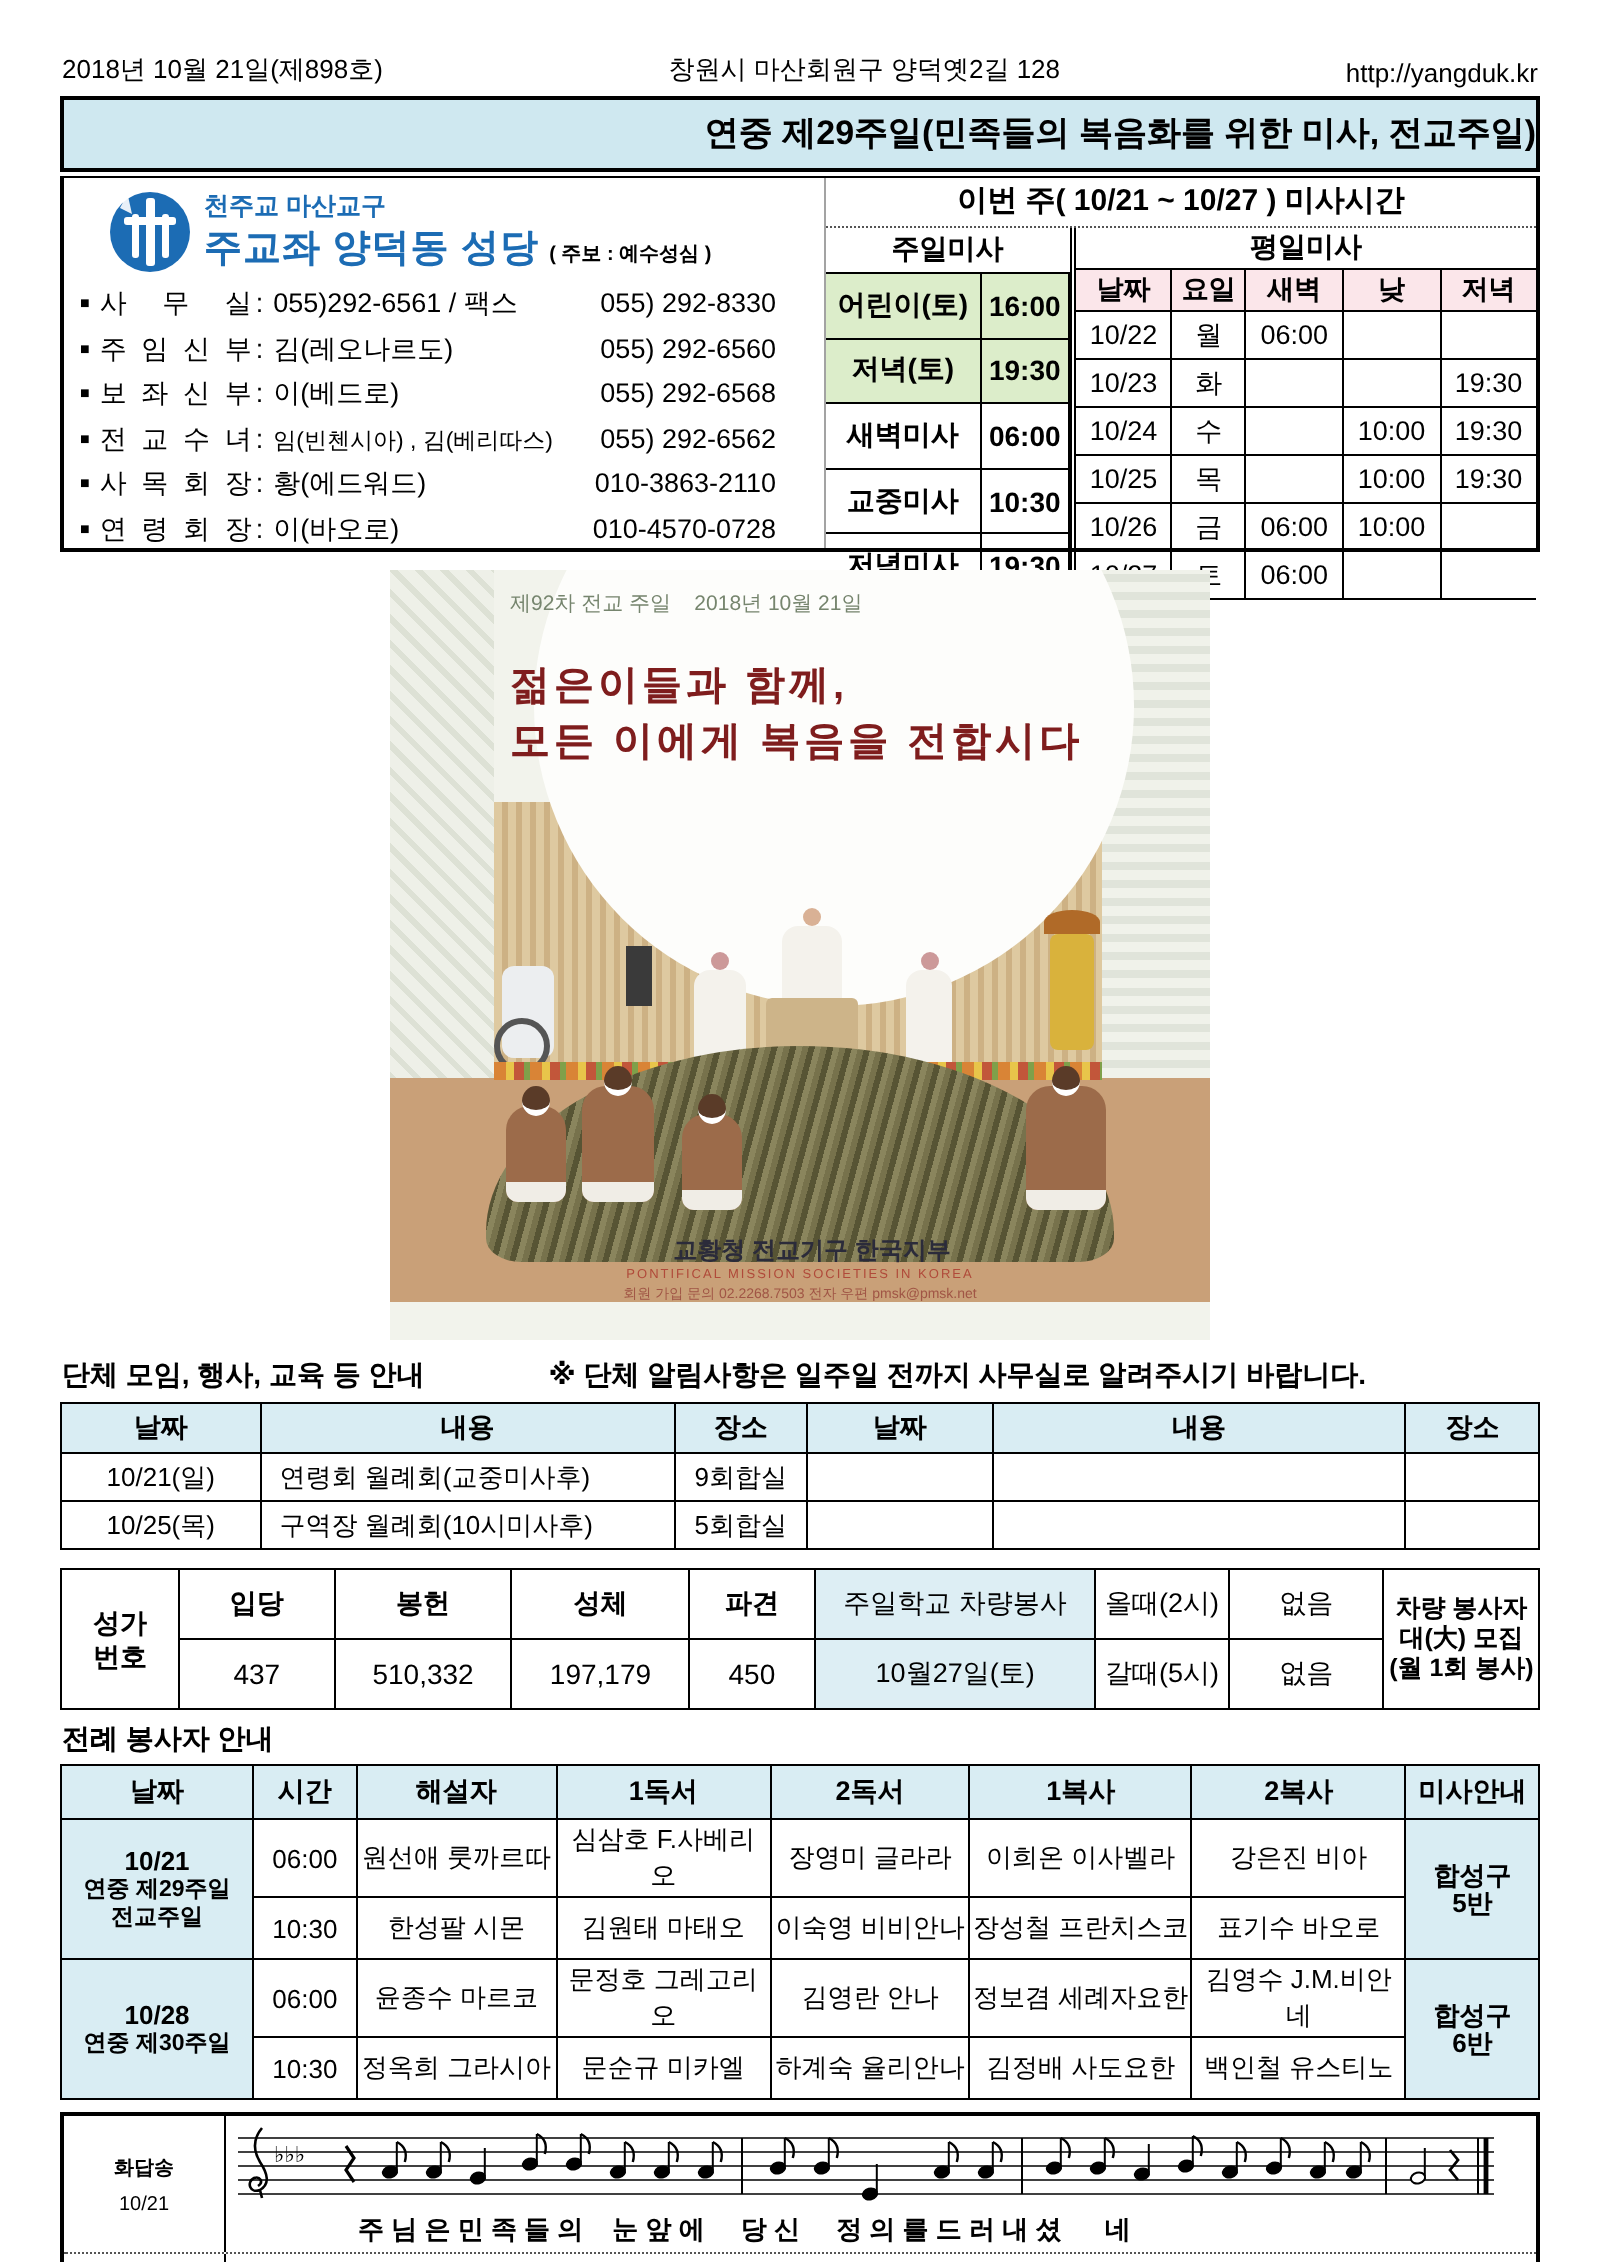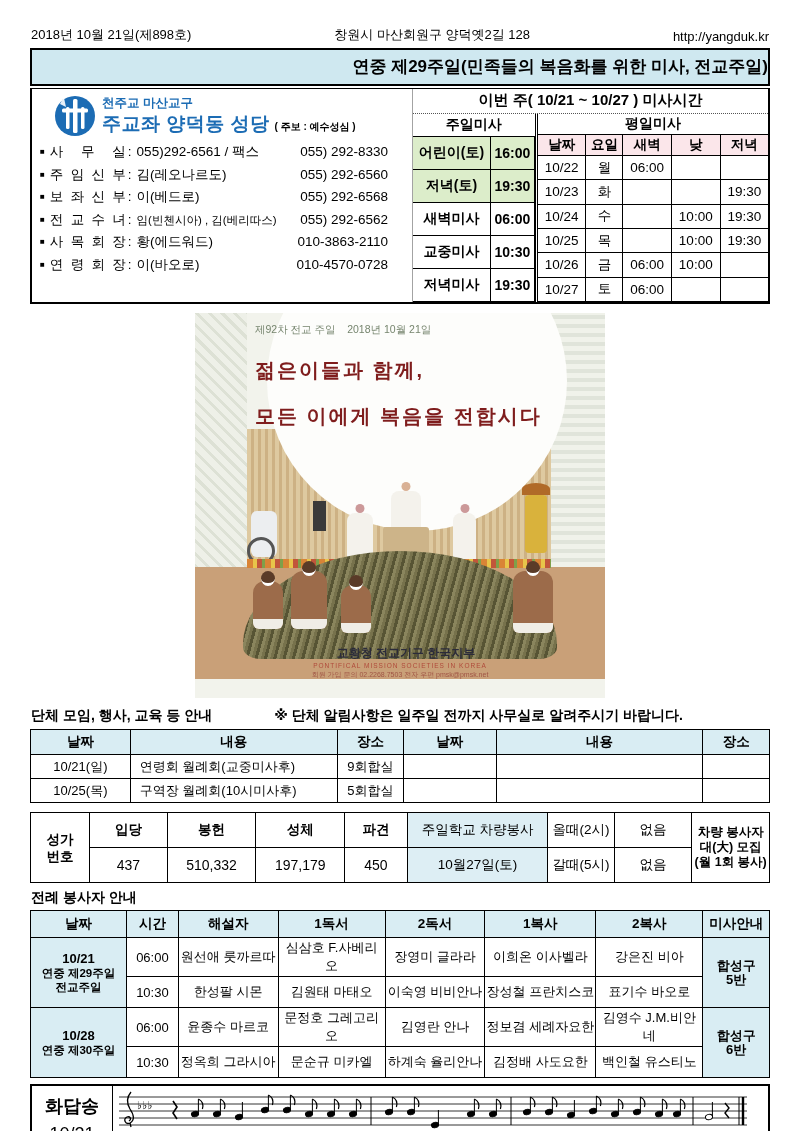--- a/index.html
+++ b/index.html
@@ -11,21 +11,21 @@
   .doc-header{display:flex;justify-content:space-between;align-items:flex-end;
               font-size:13px;padding:0 1px 4px;}
   .doc-header .mid{flex:1;text-align:center;}
 
   
   .title-bar{border:2px solid #000;background:#cfe8f0;text-align:right;
              font-weight:bold;font-size:17px;padding:5px 0 6px;}
 
   
   .info-box{display:flex;border:2px solid #000;border-top:1px solid #000;
-            margin-top:2px;height:216px;box-sizing:border-box;}
+            margin-top:2px;height:188px;box-sizing:border-box;}
   .contact-panel{width:364px;box-sizing:border-box;padding:5px 8px 0 8px;}
   .logo-row{display:flex;align-items:center;gap:6px;margin:1px 0 5px 14px;}
   .logo-txt .l-top{color:#1c6cb4;font-weight:bold;font-size:12.5px;line-height:15px;}
   .l-bottom{display:flex;align-items:baseline;gap:5px;}
   .l-name{color:#1c6cb4;font-weight:bold;font-size:19px;letter-spacing:.5px;}
   .l-patron{font-size:10px;font-weight:bold;}
   .contact-row{display:flex;align-items:baseline;font-size:13.5px;line-height:20.5px;}
   .c-bullet{font-size:8px;margin-right:5px;position:relative;top:-2px;}
   .c-label{width:76px;text-align:justify;text-align-last:justify;}
   .c-colon{margin:0 5px 0 2px;}
@@ -60,21 +60,21 @@
   .p-strip-r{position:absolute;right:0;top:0;bottom:28px;width:54px;
      background:repeating-linear-gradient(0deg,#e0e4da 0 4px,#f0f2ea 4px 9px);}
   .p-fence{position:absolute;left:52px;right:54px;top:116px;height:134px;
      background:repeating-linear-gradient(90deg,#dec9a0 0 4px,#cdb184 4px 7px);}
   .p-circle{position:absolute;left:72px;top:-82px;width:300px;height:300px;
      border-radius:50%;background:#fdfdfb;}
   .p-topline{position:absolute;left:60px;top:10px;font-size:10.5px;color:#76856e;
      white-space:pre;z-index:9;}
   .p-title{position:absolute;left:60px;z-index:9;color:#7f1d1d;font-weight:bold;
      font-size:20px;letter-spacing:2px;}
-  .p-title.t1{top:44px;} .p-title.t2{top:90px;}
+  .p-title.t1{top:44px;} .p-title.t2{top:72px;}
   .p-speaker{position:absolute;left:118px;top:188px;width:13px;height:30px;background:#3a3a3a;z-index:5;}
   .p-fig{position:absolute;z-index:5;border-radius:8px 8px 2px 2px;background:#f4f2ec;}
   .p-fig .head{position:absolute;left:50%;top:-9px;transform:translateX(-50%);
      width:9px;height:9px;border-radius:50%;background:#c99; }
   .fig-b1{left:152px;top:200px;width:26px;height:50px;}
   .fig-pope{left:196px;top:178px;width:30px;height:62px;}
   .fig-pope .head{background:#d9b195;}
   .fig-b2{left:258px;top:200px;width:23px;height:48px;}
   .p-podium{position:absolute;left:188px;top:214px;width:46px;height:34px;z-index:6;
      background:#cdb489;border-radius:3px;}
@@ -133,21 +133,21 @@
   table.liturgy tr.dot td{border-top:1px dotted #888;}
   table.liturgy td.datec,table.liturgy td.guidec{background:#d9edf3;font-weight:bold;line-height:14px;}
   table.liturgy td.datec .d1{font-size:13px;}
   table.liturgy td.datec .d2{font-size:11.5px;}
 
   
   .psalm-box{border:2px solid #000;margin-top:6px;}
   .ps-row{display:flex;align-items:stretch;}
   .ps-row + .ps-row{border-top:1px dotted #555;}
   .ps-label{width:80px;border-right:1px solid #000;display:flex;flex-direction:column;
-     justify-content:center;align-items:center;font-size:18px;gap:6px;padding:6px 0;}
+     justify-content:center;align-items:center;font-size:10px;gap:6px;padding:6px 0;}
   .ps-label .b{font-weight:bold;}
   .ps-music{flex:1;padding:3px 4px 2px;}
   .lyrics{font-size:13px;font-weight:bold;white-space:pre;padding-left:62px;margin-top:-2px;}
   .comm-text{flex:1;display:flex;flex-direction:column;justify-content:center;align-items:center;
      font-family:"Liberation Serif","DejaVu Serif",serif;font-weight:bold;font-size:15px;
      line-height:22px;padding:6px 8px;}
 </style>
 </head>
 <body>
 

